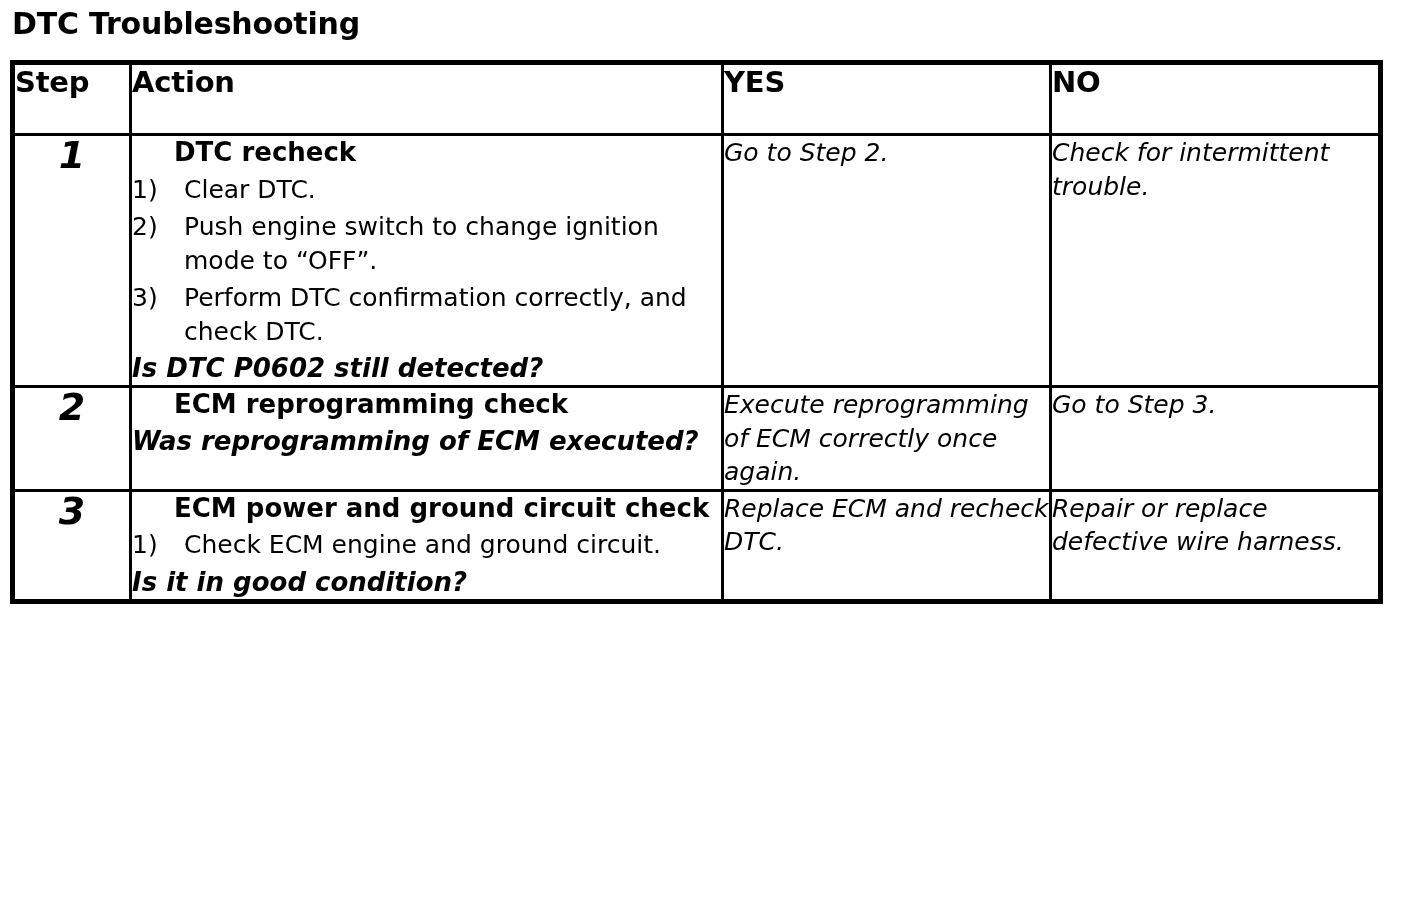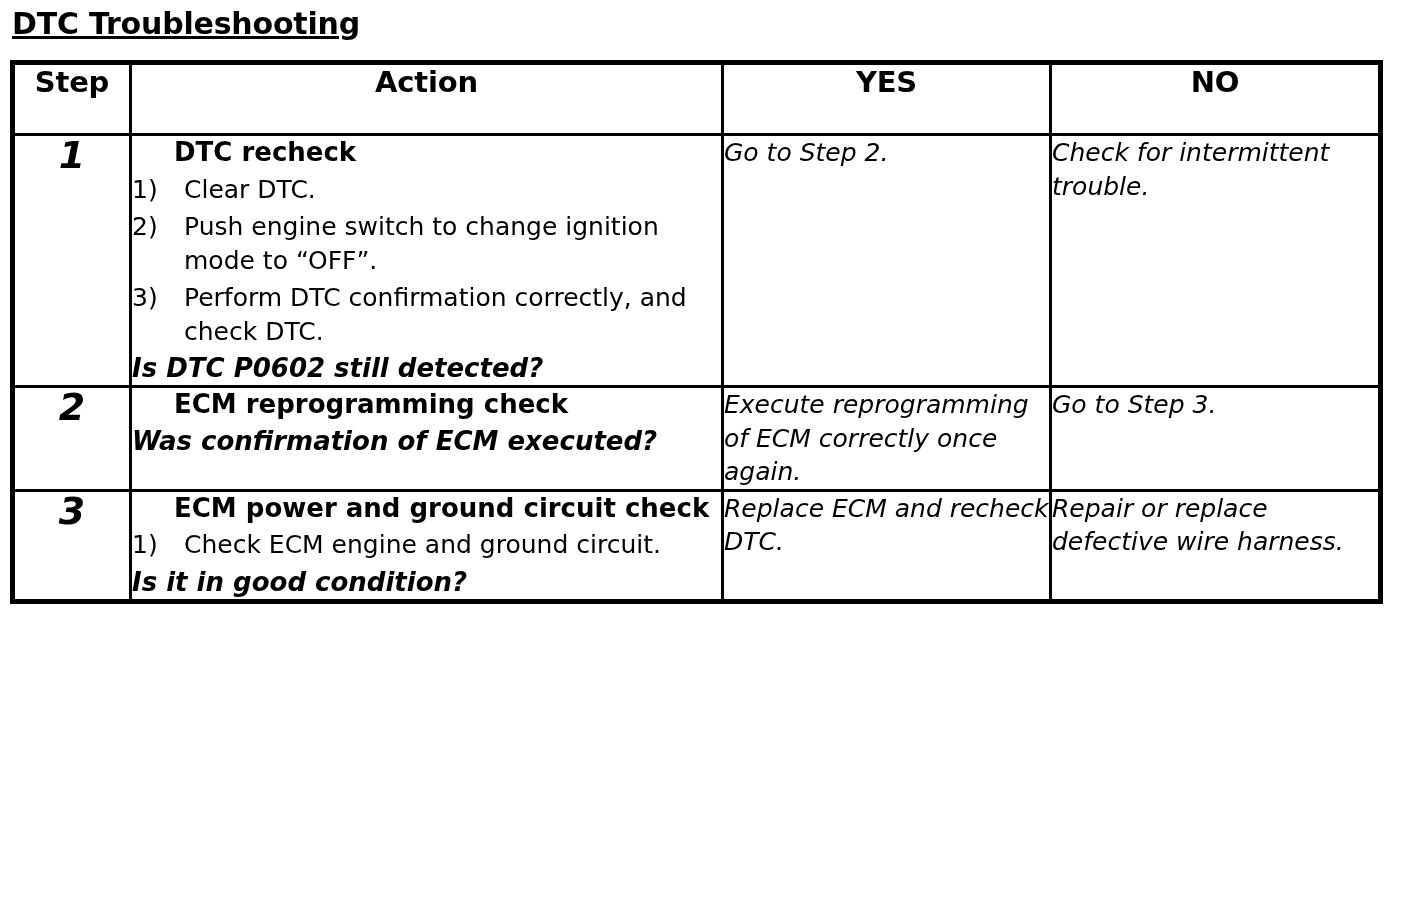--- a/index.html
+++ b/index.html
@@ -24,21 +24,20 @@
 
   .page-title {
     position: absolute;
     left: 12px;
     top: 4px;
     font-size: 30px;
     font-weight: bold;
     letter-spacing: -0.2px;
     line-height: 40px;
     white-space: nowrap;
-    text-decoration: underline;
   }
 
   .table-wrap {
     position: absolute;
     left: 10px;
     top: 60px;
     width: 1368px;
   }
 
   table.dtc-table {
@@ -56,21 +55,21 @@
   table.dtc-table th,
   table.dtc-table td {
     border: 3px solid #000;
     vertical-align: top;
     padding: 0;
   }
 
   
   thead th {
     height: 68px;
-    text-align: center;
+    text-align: left;
     vertical-align: middle;
     font-size: 29px;
     font-weight: bold;
     letter-spacing: -0.2px;
   }
 
   
   td.step-cell {
     text-align: center;
     vertical-align: top;
@@ -185,21 +184,21 @@
             <span class="yesno-text">Check for intermittent trouble.</span>
           </td>
         </tr>
 
         <tr>
           <td class="step-cell">
             <span>2</span>
           </td>
           <td class="action-cell">
             <div class="act-heading">ECM reprogramming check</div>
-            <div class="act-question">Was confirmation of ECM executed?</div>
+            <div class="act-question">Was reprogramming of ECM executed?</div>
           </td>
           <td class="yesno-cell">
             <span class="yesno-text">Execute reprogramming of ECM correctly once again.</span>
           </td>
           <td class="yesno-cell">
             <span class="yesno-text">Go to Step 3.</span>
           </td>
         </tr>
 
         <tr>

